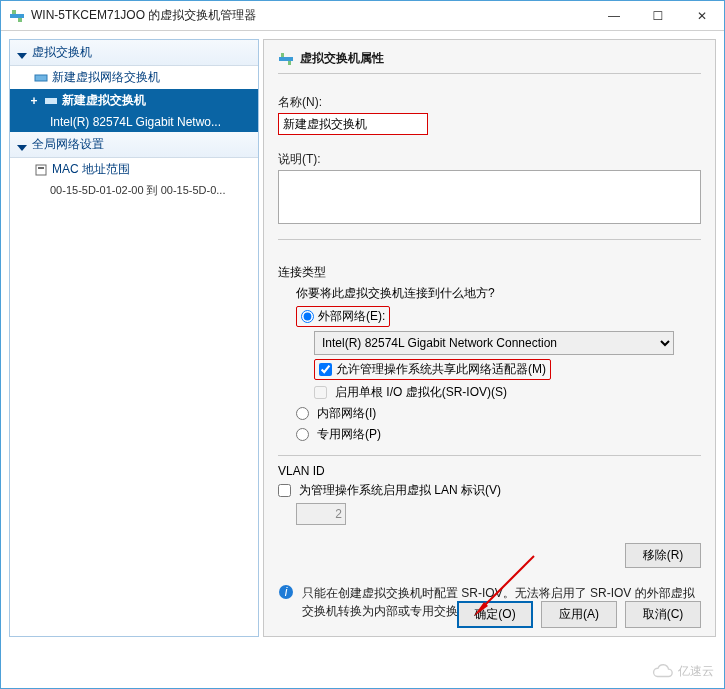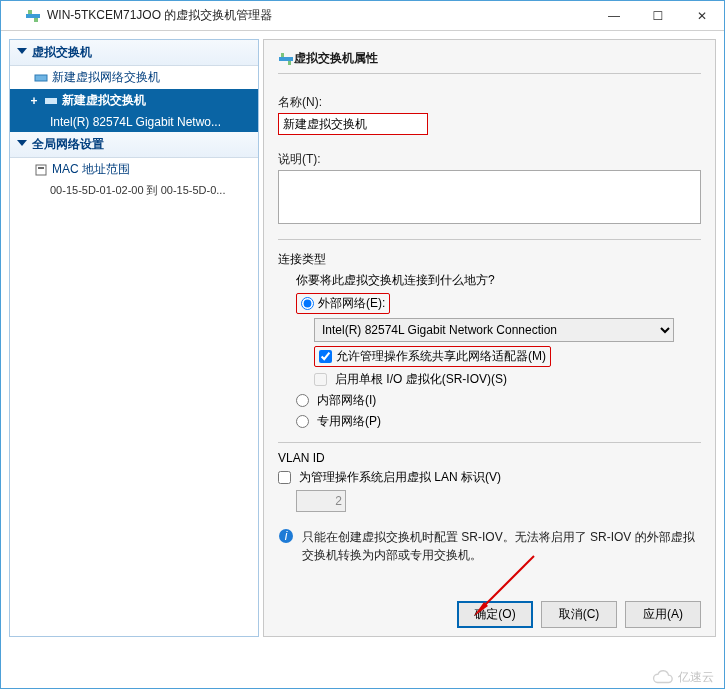--- a/index.html
+++ b/index.html
@@ -1,51 +1,51 @@
 <!DOCTYPE html>
 <html><head>
 <meta charset="utf-8">
 <style>
 * { box-sizing: border-box; margin: 0; padding: 0; font-family: "Microsoft YaHei", "Segoe UI", Tahoma, sans-serif; font-size: 12px; }
 body { background: #fff; width: 725px; height: 689px; position: relative; border: 1px solid #4da0d8; }
-.titlebar { height: 30px; background: #fff; border-bottom: 1px solid #d0d0d0; display: flex; align-items: center; padding-left: 24px; }
+.titlebar { height: 30px; background: #fff; border-bottom: 1px solid #d0d0d0; display: flex; align-items: center; padding-left: 8px; }
 .titlebar .t-icon { width: 16px; height: 16px; margin-right: 6px; }
 .titlebar .title { flex: 1; color: #222; font-size: 12px; }
 .winbtns { display: flex; height: 100%; }
 .winbtn { width: 44px; display: flex; align-items: center; justify-content: center; color: #333; }
 .content { display: flex; height: 614px; padding: 8px; gap: 4px; }
 .leftpane { width: 250px; border: 1px solid #a8c8e4; background: #fff; overflow: hidden; }
-.tree-head { background: linear-gradient(#f5f9fd,#e8f1fa); border-bottom: 1px solid #d0dce8; padding: 4px 6px; font-weight: bold; color: #003e7e; display: flex; align-items: flex-start; gap: 4px; }
+.tree-head { background: linear-gradient(#f5f9fd,#e8f1fa); border-bottom: 1px solid #d0dce8; padding: 4px 6px; font-weight: normal; color: #003e7e; display: flex; align-items: flex-end; gap: 4px; }
 .tree-head .expand { width: 12px; height: 12px; display: inline-flex; align-items: center; justify-content: center; }
 .tree-item { padding: 3px 6px 3px 24px; color: #003e7e; display: flex; align-items: center; gap: 4px; }
 .tree-sub { padding: 3px 6px 3px 40px; background: #0a64a4; color: #fff; white-space: nowrap; overflow: hidden; text-overflow: ellipsis; }
 .tree-det { padding: 2px 6px 2px 40px; color: #333; font-size: 11px; white-space: nowrap; overflow: hidden; text-overflow: ellipsis; }
 .rightpane { flex: 1; border: 1px solid #c8c8c8; background: #f6f6f6; padding: 10px 14px 4px 14px; display: flex; flex-direction: column; gap: 8px; overflow: hidden; position: relative; }
-.fs-title { display: flex; align-items: center; font-weight: bold; color: #1a1a1a; border-bottom: 1px solid #c8c8c8; padding-bottom: 6px; margin-bottom: 8px; }
+.fs-title { display: flex; align-items: center; gap: 6px; font-weight: bold; color: #1a1a1a; border-bottom: 1px solid #c8c8c8; padding-bottom: 6px; margin-bottom: 8px; }
 .row { margin: 4px 0; }
 label.fl { display: block; margin-bottom: 2px; color: #222; }
 input[type=text].name { width: 100%; border: 1px solid #d80000; padding: 3px 4px; background: #fff; }
 textarea.desc { width: 100%; height: 54px; border: 1px solid #a9a9a9; background: #fff; resize: none; padding: 3px; }
-.conntype { border-top: 1px solid #c8c8c8; padding-top: 11px; }
+.conntype { border-top: 1px solid #c8c8c8; padding-top: 24px; }
 .indent { margin-left: 18px; }
 .radio-row, .check-row { display: flex; align-items: center; gap: 8px; margin: 4px 0; }
 .red-box { border: 1.5px solid #d80000; padding: 1px 4px; display: inline-flex; align-items: center; gap: 4px; border-radius: 2px; }
 select.nic { width: 360px; padding: 3px; border: 1px solid #a9a9a9; background: #efefef; margin: 4px 0 4px 0; }
 .note-red { color: #d80000; font-size: 13px; margin-left: 10px; }
 .vlan { border-top: 1px solid #c8c8c8; padding-top: 8px; }
 .vlan-desc { color: #888; font-size: 11px; margin: 6px 0; line-height: 1.4; }
 input.vlanid { width: 50px; padding: 3px; border: 1px solid #a9a9a9; background: #efefef; text-align: right; color: #888; }
 .removebtn-row { display: flex; justify-content: flex-end; margin-top: 10px; }
 button.std { padding: 3px 14px; border: 1px solid #a9a9a9; background: #e9e9e9; min-width: 76px; }
 .info-row { display: flex; gap: 8px; margin-top: 8px; font-size: 12px; color: #222; line-height: 1.5; }
 .info-icon { width: 16px; height: 16px; flex-shrink: 0; }
 .footer { position: absolute; right: 14px; bottom: 8px; display: flex; gap: 8px; }
 button.primary { border: 2px solid #0066b3; background: #e9e9e9; }
 .arrow { position: absolute; pointer-events: none; }
-.watermark { position: absolute; right: 10px; bottom: 0; opacity: .45; display: flex; align-items: center; gap: 4px; color: #777; font-size: 13px; }
+.watermark { position: absolute; right: 10px; bottom: 6px; opacity: .45; display: flex; align-items: center; gap: 4px; color: #777; font-size: 13px; }
 .watermark .wm-icon { width: 22px; height: 22px; }
 .nic-icon{width:14px;height:14px;display:inline-block}
 </style>
 </head>
 <body>
 
 <div class="titlebar">
   <svg class="t-icon" viewBox="0 0 16 16">
       <rect x="1" y="6" width="14" height="4" fill="#3c9cd7"></rect>
       <rect x="3" y="2" width="4" height="4" fill="#7cc47c"></rect>
@@ -171,33 +171,36 @@
       <div>VLAN ID</div>
       <div class="check-row indent">
         <input type="checkbox" style="">
         <span>为管理操作系统启用虚拟 LAN 标识(V)</span>
       </div>
       <div class="indent">
         <input class="vlanid" disabled="" value="2" style="">
       </div>
     </div>
 
+    <div class="removebtn-row">
+      <button class="std">移除(R)</button>
+    </div>
 
     <div class="info-row">
       <svg class="info-icon" viewBox="0 0 16 16">
           <circle cx="8" cy="8" r="7" fill="#1e7bd6"></circle>
           <text x="8" y="12" text-anchor="middle" fill="#fff" font-size="11" font-family="Georgia" font-style="italic">i</text>
         </svg>
       <div>只能在创建虚拟交换机时配置 SR-IOV。无法将启用了 SR-IOV 的外部虚拟交换机转换为内部或专用交换机。</div>
     </div>
 
     <div class="footer">
       <button class="std primary">确定(O)</button>
+      <button class="std">应用(A)</button>
       <button class="std">取消(C)</button>
-      <button class="std">应用(A)</button>
     </div>
 
     <svg class="arrow" style="left:200px;bottom:10px;width:80px;height:80px" viewBox="0 0 80 80">
       <line x1="70" y1="10" x2="18" y2="62" stroke="#d80000" stroke-width="2"></line>
       <polygon points="10,70 24,60 20,56" fill="#d80000"></polygon>
     </svg>
   </div>
 </div>
 
 <div class="watermark">

